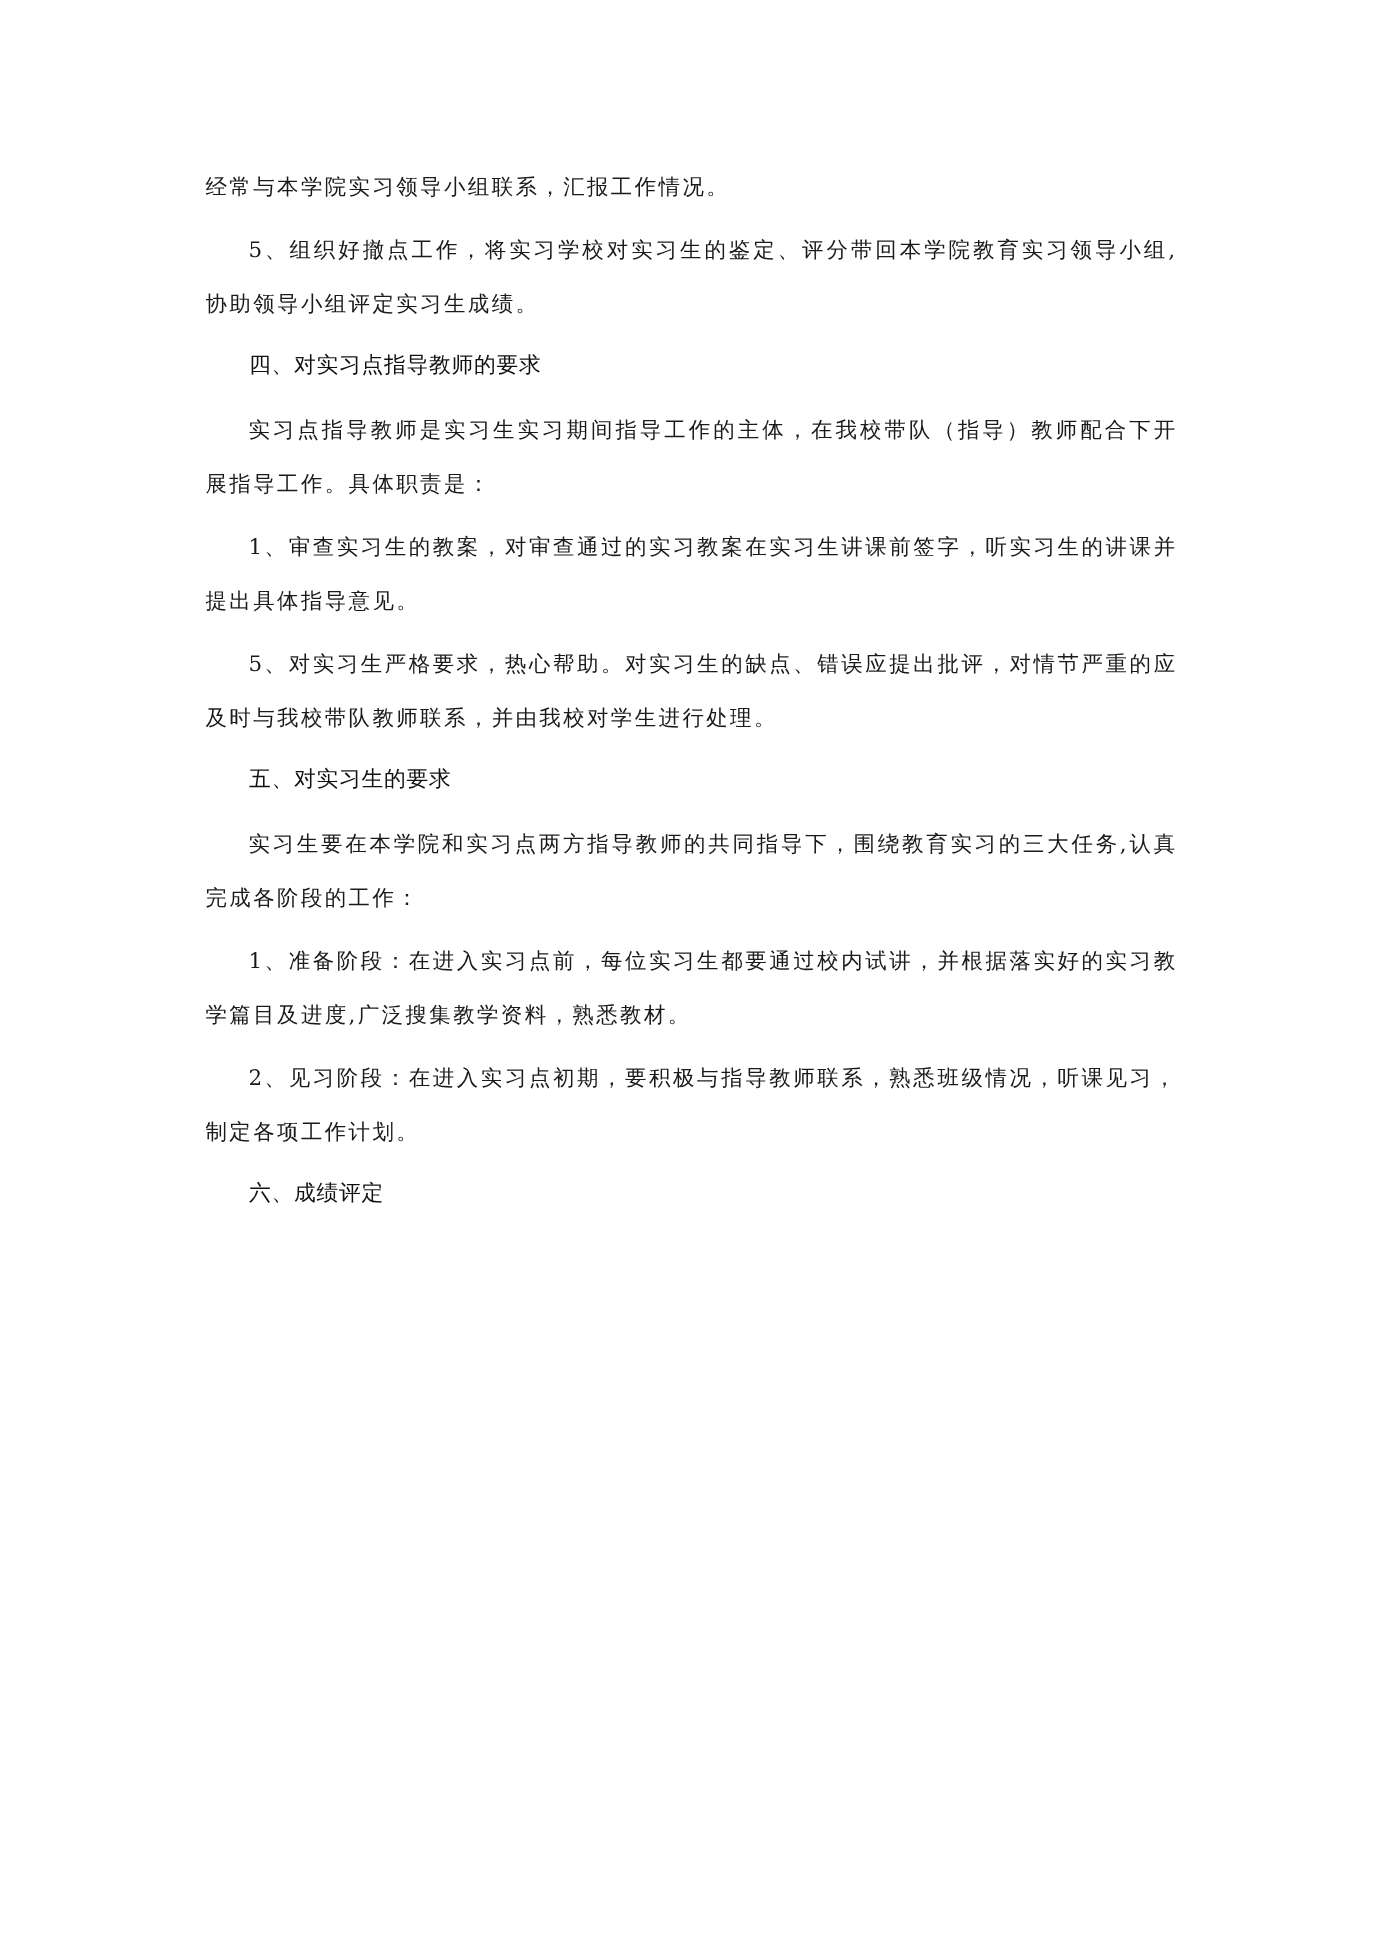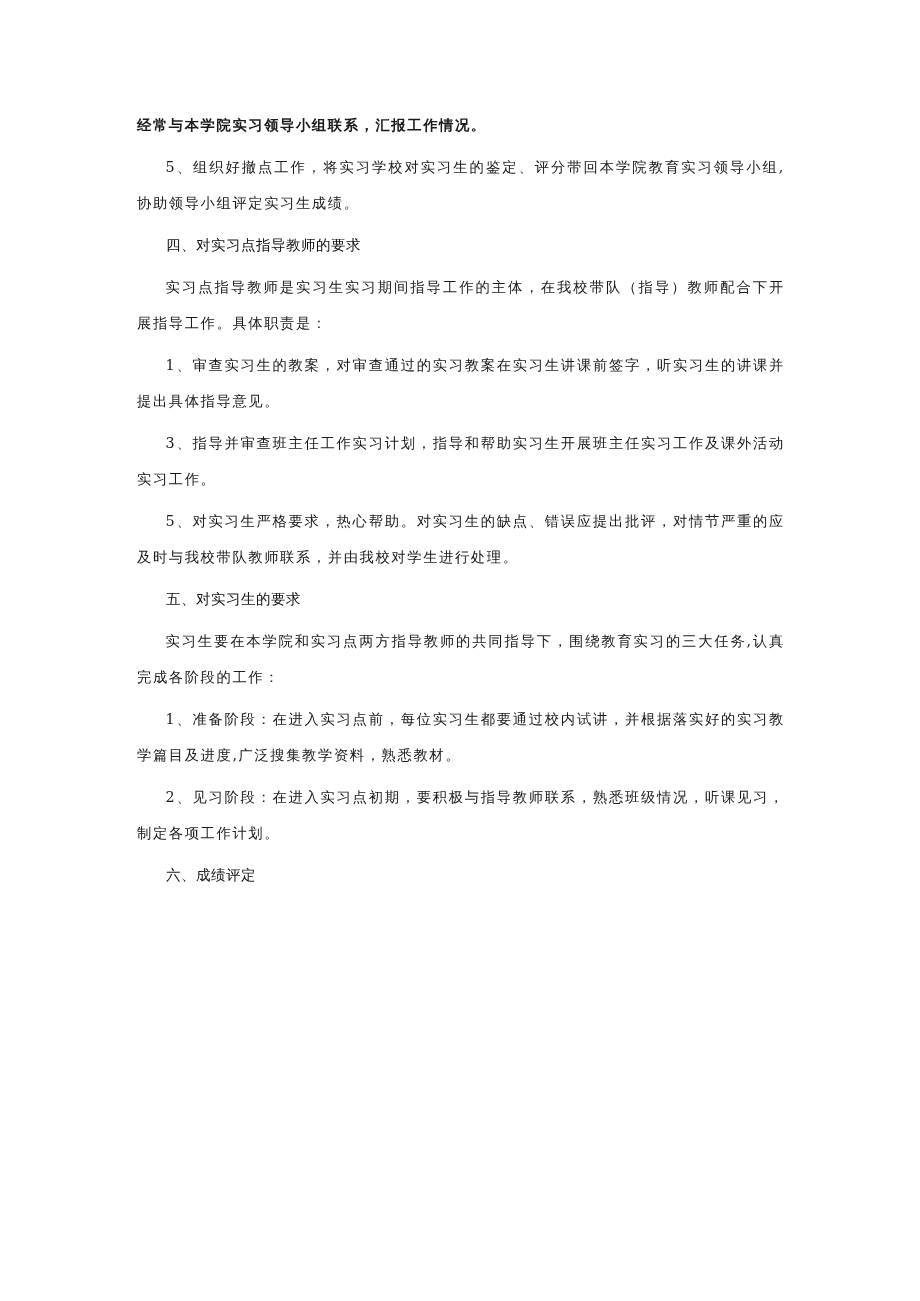--- a/index.html
+++ b/index.html
@@ -25,42 +25,40 @@
       font-size: 14.3px;
       line-height: 36px;
       text-align: justify;
       text-indent: 2em;
       margin: 0 0 6px 0;
       letter-spacing: 1.6px;
       word-break: break-all;
     }
     .para.noindent {
       text-indent: 0;
-      font-weight: bold;
     }
     .heading {
-      font-family: Liberation Sans, sans-serif;
+      font-family: Liberation Mono, monospace;
       font-size: 14.5px;
       line-height: 36px;
       margin: 0 0 6px 0;
       text-indent: 2em;
       font-weight: normal;
       color: #111;
       letter-spacing: 0.5px;
     }
   </style>
 </head>
 <body>
 
 <div class="page">
   <p class="para noindent">经常与本学院实习领导小组联系，汇报工作情况。</p>
   <p class="para">5、组织好撤点工作，将实习学校对实习生的鉴定、评分带回本学院教育实习领导小组,协助领导小组评定实习生成绩。</p>
   <h3 class="heading">四、对实习点指导教师的要求</h3>
   <p class="para">实习点指导教师是实习生实习期间指导工作的主体，在我校带队（指导）教师配合下开展指导工作。具体职责是：</p>
   <p class="para">1、审查实习生的教案，对审查通过的实习教案在实习生讲课前签字，听实习生的讲课并提出具体指导意见。</p>
-  <p class="para">3、指导并审查班主任工作实习计划，指导和帮助实习生开展班主任实习工作及课外活动实习工作。</p>
   <p class="para">5、对实习生严格要求，热心帮助。对实习生的缺点、错误应提出批评，对情节严重的应及时与我校带队教师联系，并由我校对学生进行处理。</p>
   <h3 class="heading">五、对实习生的要求</h3>
   <p class="para">实习生要在本学院和实习点两方指导教师的共同指导下，围绕教育实习的三大任务,认真完成各阶段的工作：</p>
   <p class="para">1、准备阶段：在进入实习点前，每位实习生都要通过校内试讲，并根据落实好的实习教学篇目及进度,广泛搜集教学资料，熟悉教材。</p>
   <p class="para">2、见习阶段：在进入实习点初期，要积极与指导教师联系，熟悉班级情况，听课见习，制定各项工作计划。</p>
   <h3 class="heading">六、成绩评定</h3>
 </div>
 
 </body></html>

